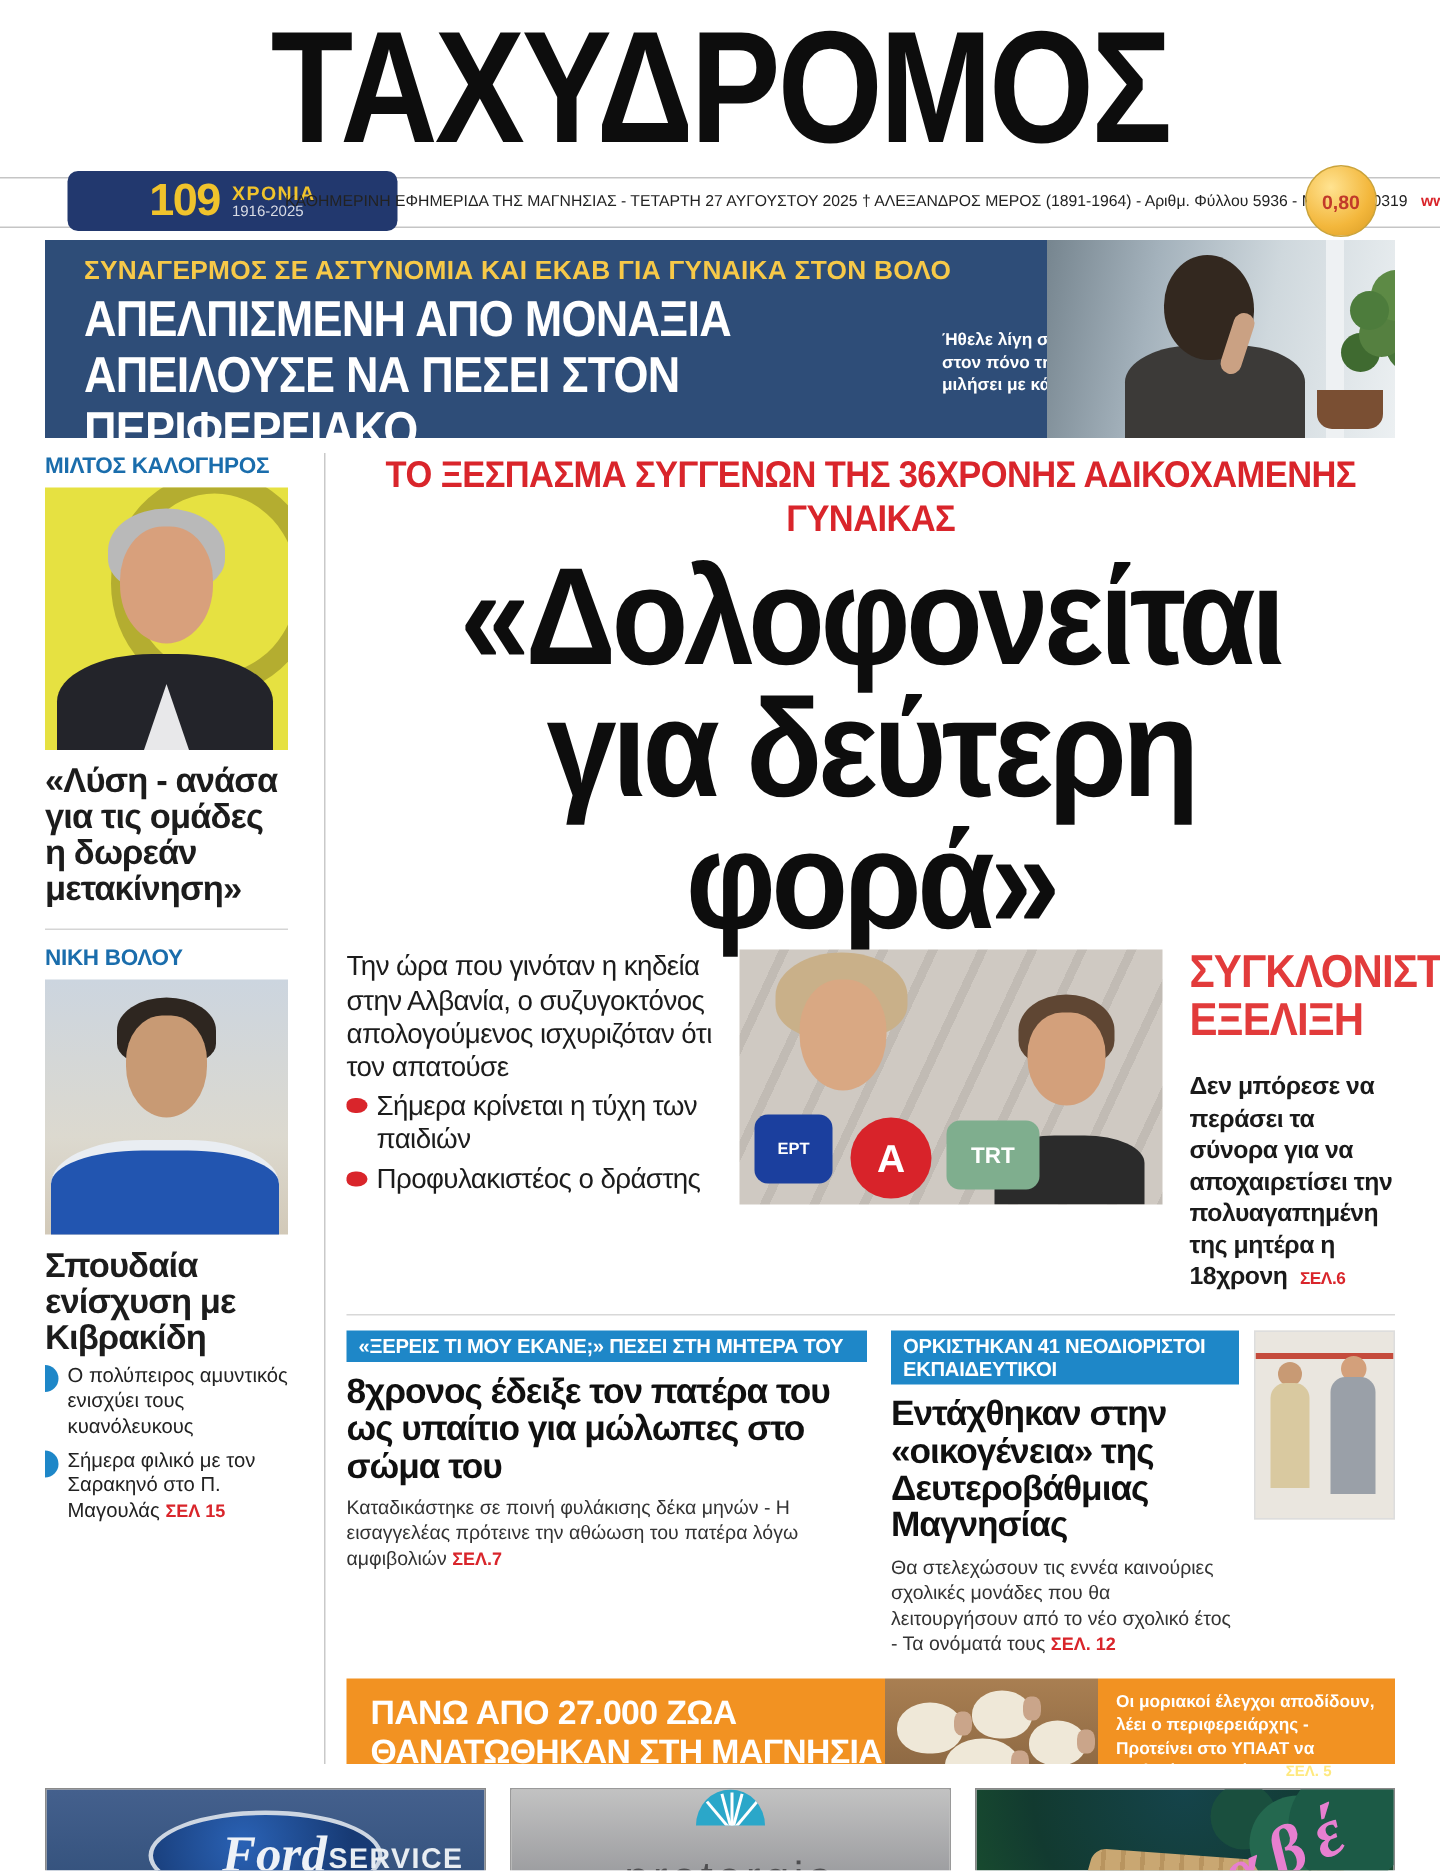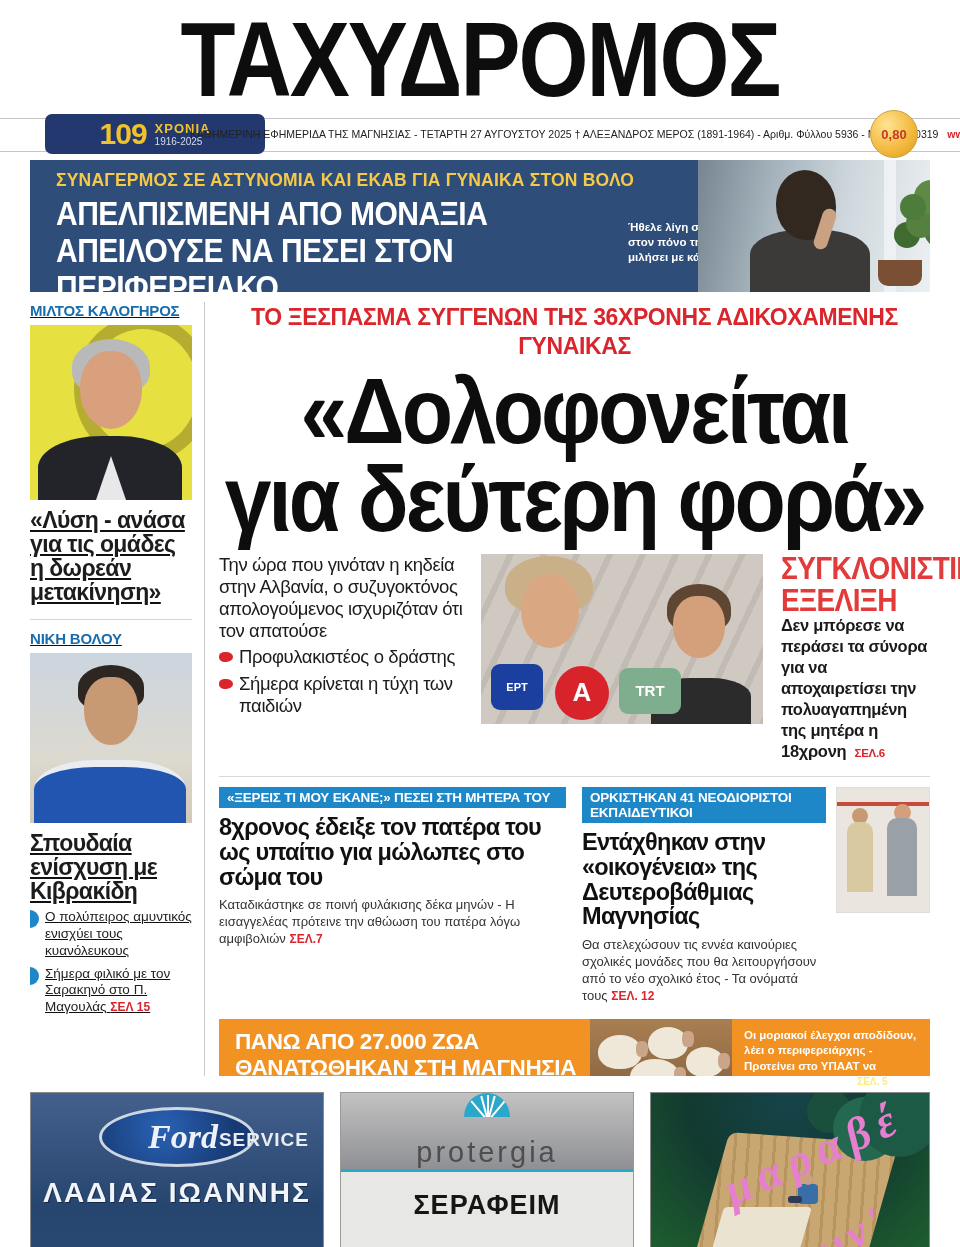--- a/index.html
+++ b/index.html
@@ -35,21 +35,21 @@
   .bp-frame{position:absolute;right:34px;top:0;width:12px;height:100%;background:#eef1f3;}
   .bp-head{position:absolute;left:78px;top:10px;width:60px;height:70px;background:#33281f;border-radius:48% 52% 46% 50%;}
   .bp-body{position:absolute;left:52px;top:70px;width:120px;height:62px;background:#3c3a38;border-radius:40% 40% 0 0;}
   .bp-arm{position:absolute;left:120px;top:48px;width:14px;height:42px;background:#caa183;border-radius:7px;transform:rotate(18deg);}
   .bp-plant{position:absolute;right:4px;top:34px;width:26px;height:26px;border-radius:50%;background:#4d7c3c;
     box-shadow:18px -10px 0 4px #5d8a45,34px 4px 0 0 #446f33,8px 16px 0 2px #558040,28px 24px 0 4px #49763a,-6px 28px 0 0 #3f6a30;}
   .bp-pot{position:absolute;right:8px;bottom:6px;width:44px;height:26px;background:#7a4f33;border-radius:0 0 10px 10px;}
 
   
   .content{display:flex;padding:0 30px;margin-top:10px;}
-  .left-col{width:162px;padding-right:12px;border-right:1px solid #c9c9c9;flex-shrink:0;text-decoration:underline;}
+  .left-col{width:162px;padding-right:24px;border-right:1px solid #c9c9c9;flex-shrink:0;}
   .main-col{flex:1;padding-left:14px;min-width:0;}
 
   .col-label{color:#1a6dac;font-weight:bold;font-size:15px;letter-spacing:-0.2px;}
   .photo-kal{position:relative;width:100%;height:175px;margin:6px 0 8px;background:#e6e141;overflow:hidden;}
   .pk-swirl{position:absolute;right:-20px;top:-10px;width:110px;height:120px;border:14px solid #8a8322;border-radius:50%;opacity:0.55;}
   .pk-hair{position:absolute;left:42px;top:14px;width:78px;height:56px;background:#b9b9b9;border-radius:50% 50% 40% 40%;}
   .pk-face{position:absolute;left:50px;top:26px;width:62px;height:78px;background:#d8a07c;border-radius:46% 46% 50% 50%;}
   .pk-vest{position:absolute;left:8px;bottom:-8px;width:144px;height:72px;background:#23242a;border-radius:44% 44% 0 0;}
   .pk-shirt{position:absolute;left:66px;bottom:0;width:30px;height:44px;background:#e8e8ea;clip-path:polygon(50% 0,100% 100%,0 100%);}
   .col-head{font-size:23px;font-weight:bold;color:#1c1c1c;line-height:1.05;letter-spacing:-0.6px;}
@@ -80,21 +80,21 @@
   .pm-hair2{position:absolute;left:186px;top:30px;width:64px;height:48px;background:#5f4633;border-radius:50% 50% 36% 36%;}
   .pm-face2{position:absolute;left:192px;top:42px;width:52px;height:62px;background:#d3a07b;border-radius:46% 46% 52% 52%;}
   .pm-shirt2{position:absolute;left:170px;bottom:0;width:100px;height:46px;background:#2b2b2b;border-radius:40% 40% 0 0;}
   .mic{position:absolute;color:#fff;font-weight:bold;display:flex;align-items:center;justify-content:center;}
   .mic-ert{left:10px;bottom:14px;width:52px;height:46px;background:#1b3f9e;border-radius:9px;font-size:11px;}
   .mic-alpha{left:74px;bottom:4px;width:54px;height:54px;background:#d8232a;border-radius:50%;font-size:26px;}
   .mic-trt{left:138px;bottom:10px;width:62px;height:46px;background:#7fae8e;border-radius:9px;font-size:15px;}
   .side{flex:1;padding-left:8px;min-width:0;}
   .side-label{color:#e23b3b;font-size:28px;font-weight:bold;line-height:1.02;letter-spacing:-0.6px;
     transform:scaleY(1.1);transform-origin:left top;}
-  .side-text{margin-top:4px;font-size:16.5px;font-weight:bold;color:#1a1a1a;line-height:1.28;letter-spacing:-0.3px;}
+  .side-text{margin-top:24px;font-size:16.5px;font-weight:bold;color:#1a1a1a;line-height:1.28;letter-spacing:-0.3px;}
   .pg-red-sm{color:#d9252b;font-weight:bold;font-size:11.5px;margin-left:4px;}
 
   
   .row2{display:flex;gap:16px;margin-top:14px;border-top:1px solid #d8d8d8;padding-top:10px;}
   .story-a{width:347px;flex-shrink:0;}
   .story-b{flex:1;display:flex;gap:10px;min-width:0;}
   .blue-bar{background:#1e87c8;color:#fff;font-weight:bold;font-size:13.5px;padding:3px 8px;letter-spacing:-0.2px;}
   .story-head{font-size:23.5px;font-weight:bold;color:#101010;line-height:1.05;margin-top:7px;letter-spacing:-0.7px;}
   .story-sub{font-size:13px;color:#333;margin-top:8px;line-height:1.3;}
   .photo-teach{position:relative;width:92px;height:124px;flex-shrink:0;background:#eae6df;overflow:hidden;border:1px solid #ddd;}
@@ -236,25 +236,25 @@
       <div class="mega">
         <span>«Δολοφονείται</span><br>
         <span>για δεύτερη φορά»</span>
       </div>
 
       <div class="row1">
         <div class="intro">
           <div>Την ώρα που γινόταν η κηδεία στην Αλβανία, ο συζυγοκτόνος απολογούμενος ισχυριζόταν ότι τον απατούσε</div>
           <div class="intro-bullet">
             <span class="red-drop"></span>
-            <span>Προφυλακιστέος ο δράστης</span>
+            <span>Σήμερα κρίνεται η τύχη των παιδιών</span>
           </div>
           <div class="intro-bullet">
             <span class="red-drop"></span>
-            <span>Σήμερα κρίνεται η τύχη των παιδιών</span>
+            <span>Προφυλακιστέος ο δράστης</span>
           </div>
         </div>
 
         <div class="photo-mic">
           <div class="pm-hair1"></div>
           <div class="pm-face1b"></div>
           <div class="pm-hair2"></div>
           <div class="pm-face2"></div>
           <div class="pm-shirt2"></div>
           <div class="mic mic-ert">ΕΡΤ</div>

